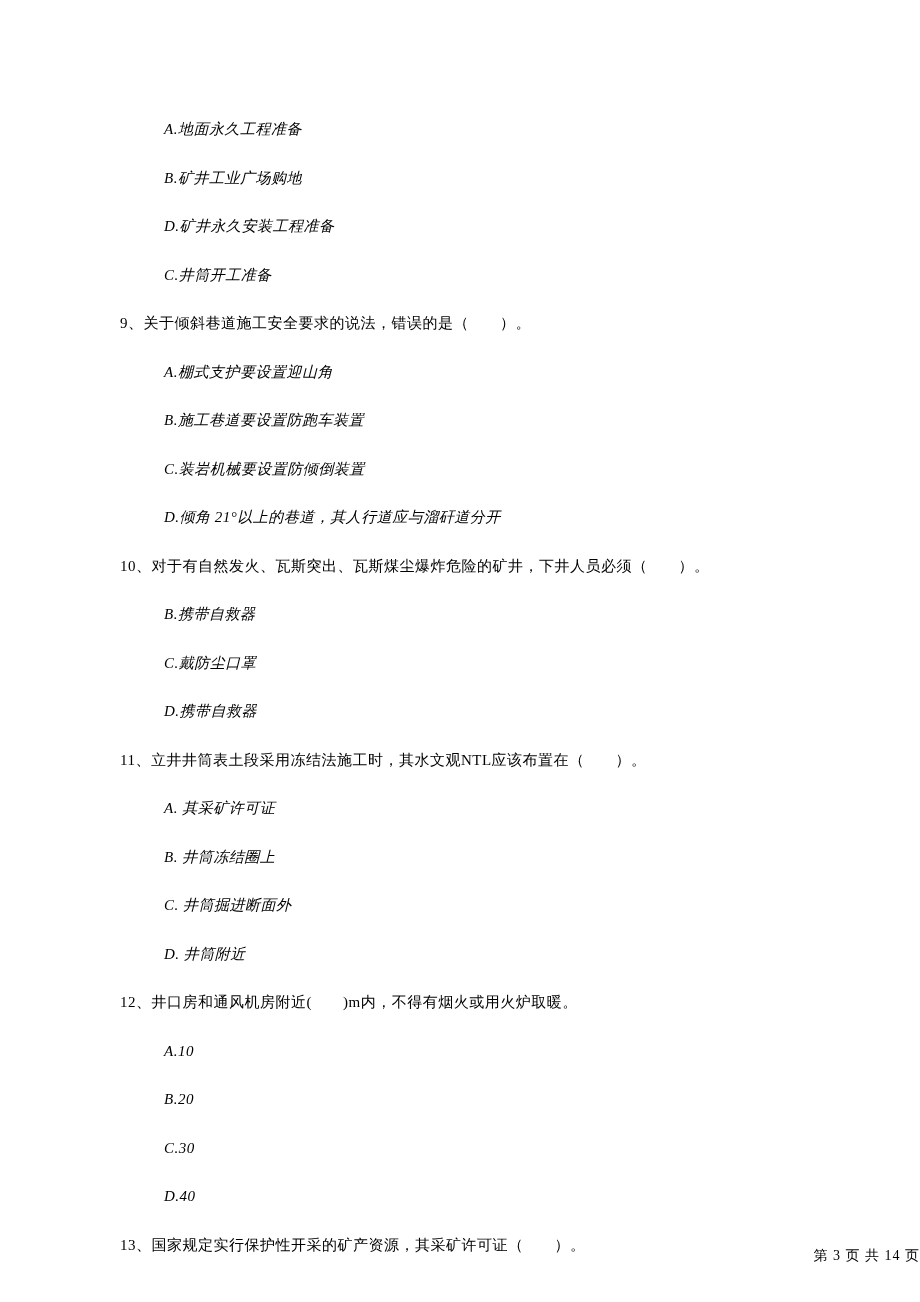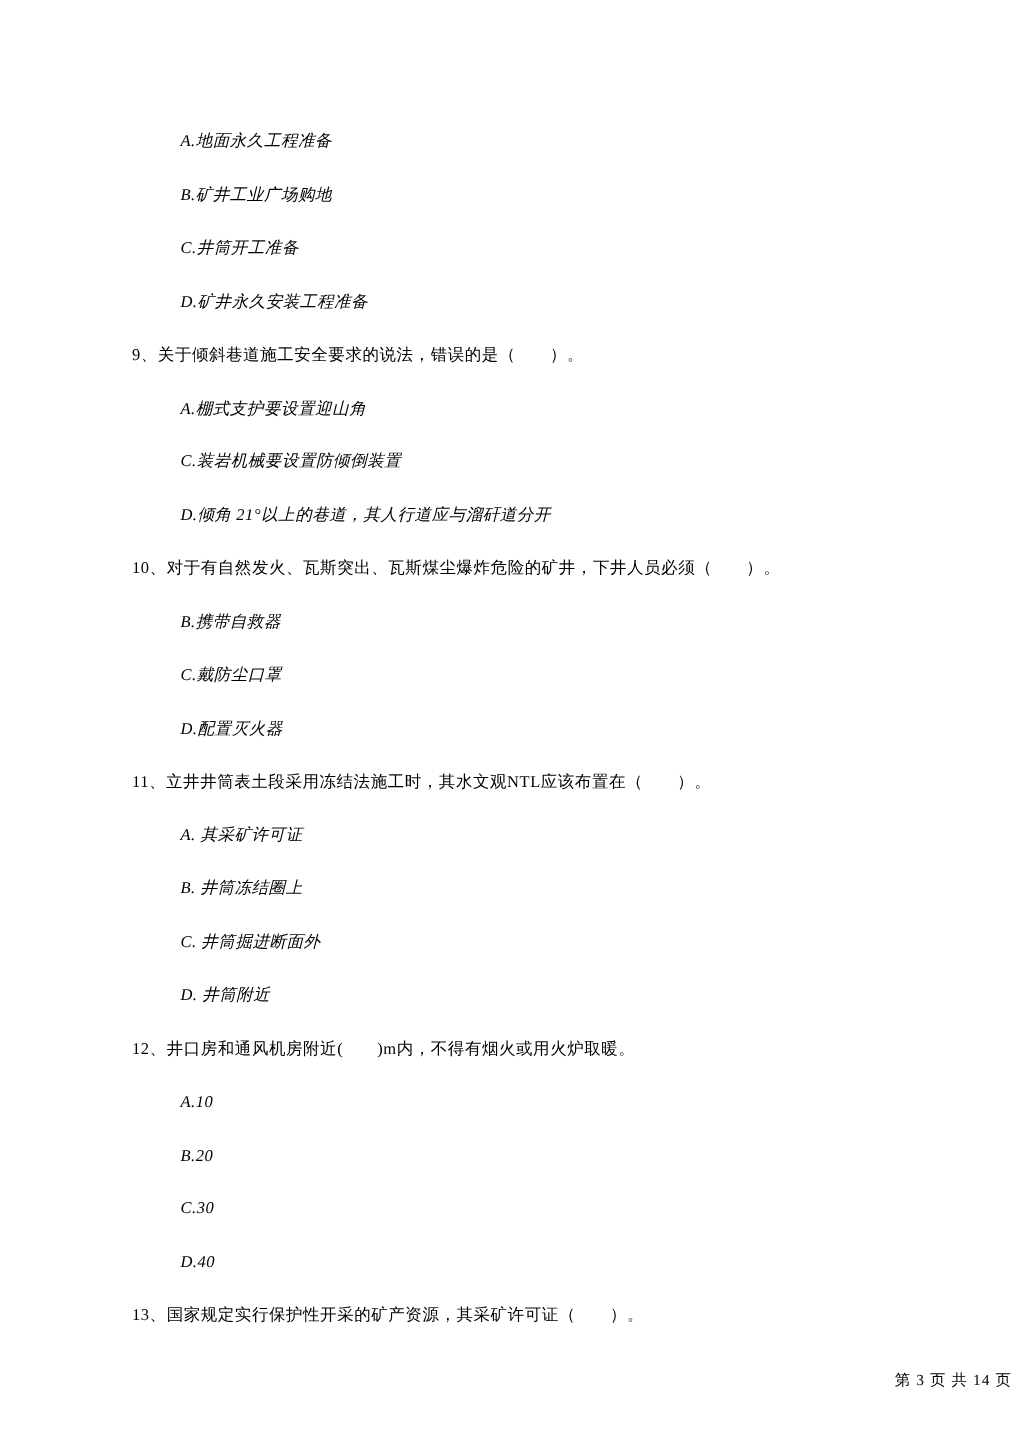--- a/index.html
+++ b/index.html
@@ -35,32 +35,33 @@
     letter-spacing: 1px;
   }
 </style>
 </head>
 <body>
 
 <div class="page">
 
   <div class="option">A.地面永久工程准备</div>
   <div class="option">B.矿井工业广场购地</div>
+  <div class="option">D.矿井永久安装工程准备</div>
   <div class="option">C.井筒开工准备</div>
-  <div class="option">D.矿井永久安装工程准备</div>
 
   <div class="question">9、关于倾斜巷道施工安全要求的说法，错误的是（　　）。</div>
   <div class="option">A.棚式支护要设置迎山角</div>
+  <div class="option">B.施工巷道要设置防跑车装置</div>
   <div class="option">C.装岩机械要设置防倾倒装置</div>
   <div class="option">D.倾角 21°以上的巷道，其人行道应与溜矸道分开</div>
 
   <div class="question">10、对于有自然发火、瓦斯突出、瓦斯煤尘爆炸危险的矿井，下井人员必须（　　）。</div>
   <div class="option">B.携带自救器</div>
   <div class="option">C.戴防尘口罩</div>
-  <div class="option">D.配置灭火器</div>
+  <div class="option">D.携带自救器</div>
 
   <div class="question">11、立井井筒表土段采用冻结法施工时，其水文观NTL应该布置在（　　）。</div>
   <div class="option">A. 其采矿许可证</div>
   <div class="option">B. 井筒冻结圈上</div>
   <div class="option">C. 井筒掘进断面外</div>
   <div class="option">D. 井筒附近</div>
 
   <div class="question">12、井口房和通风机房附近(　　)m内，不得有烟火或用火炉取暖。</div>
   <div class="option">A.10</div>
   <div class="option">B.20</div>

